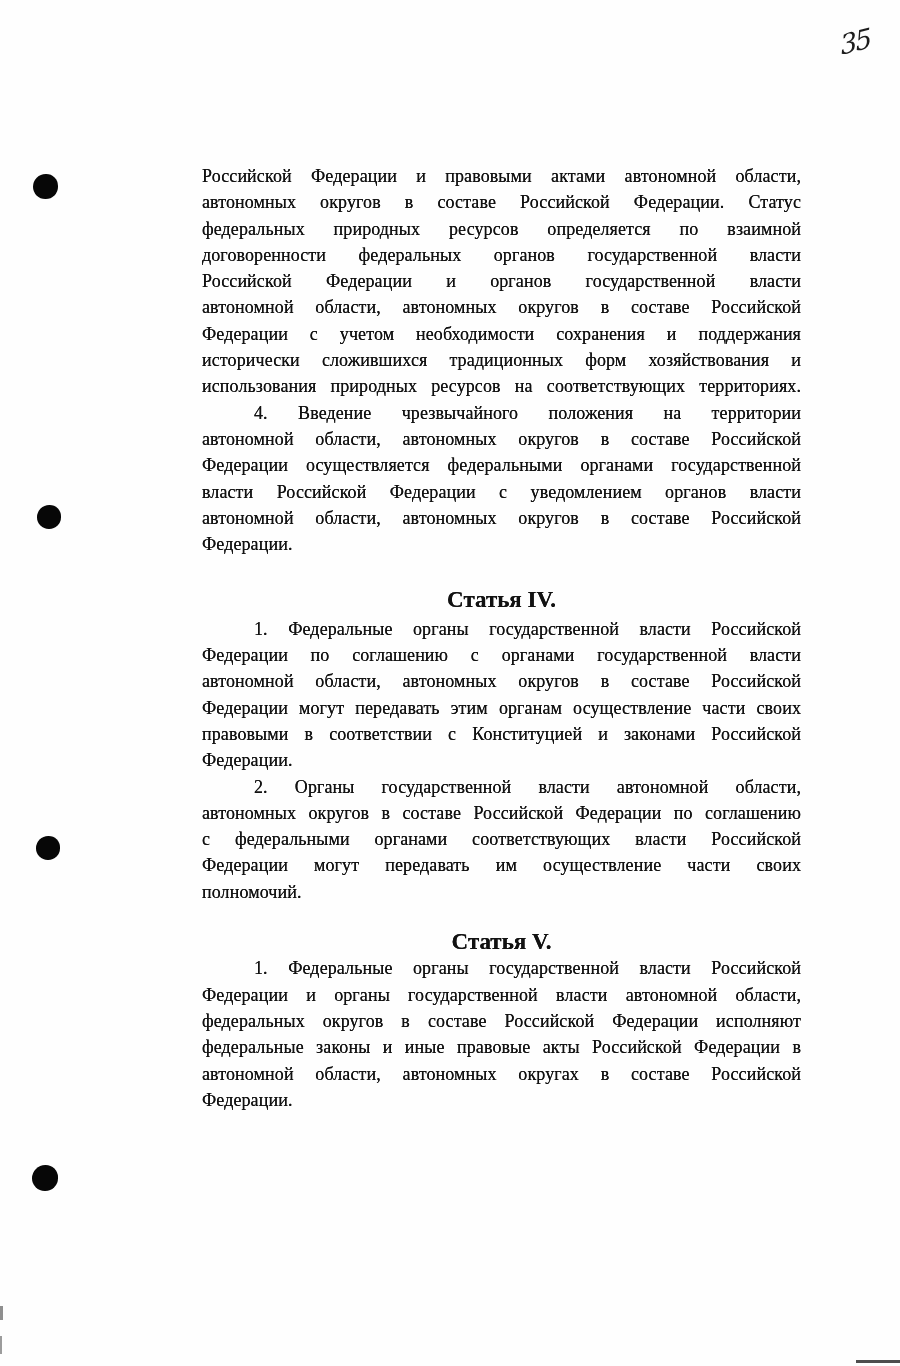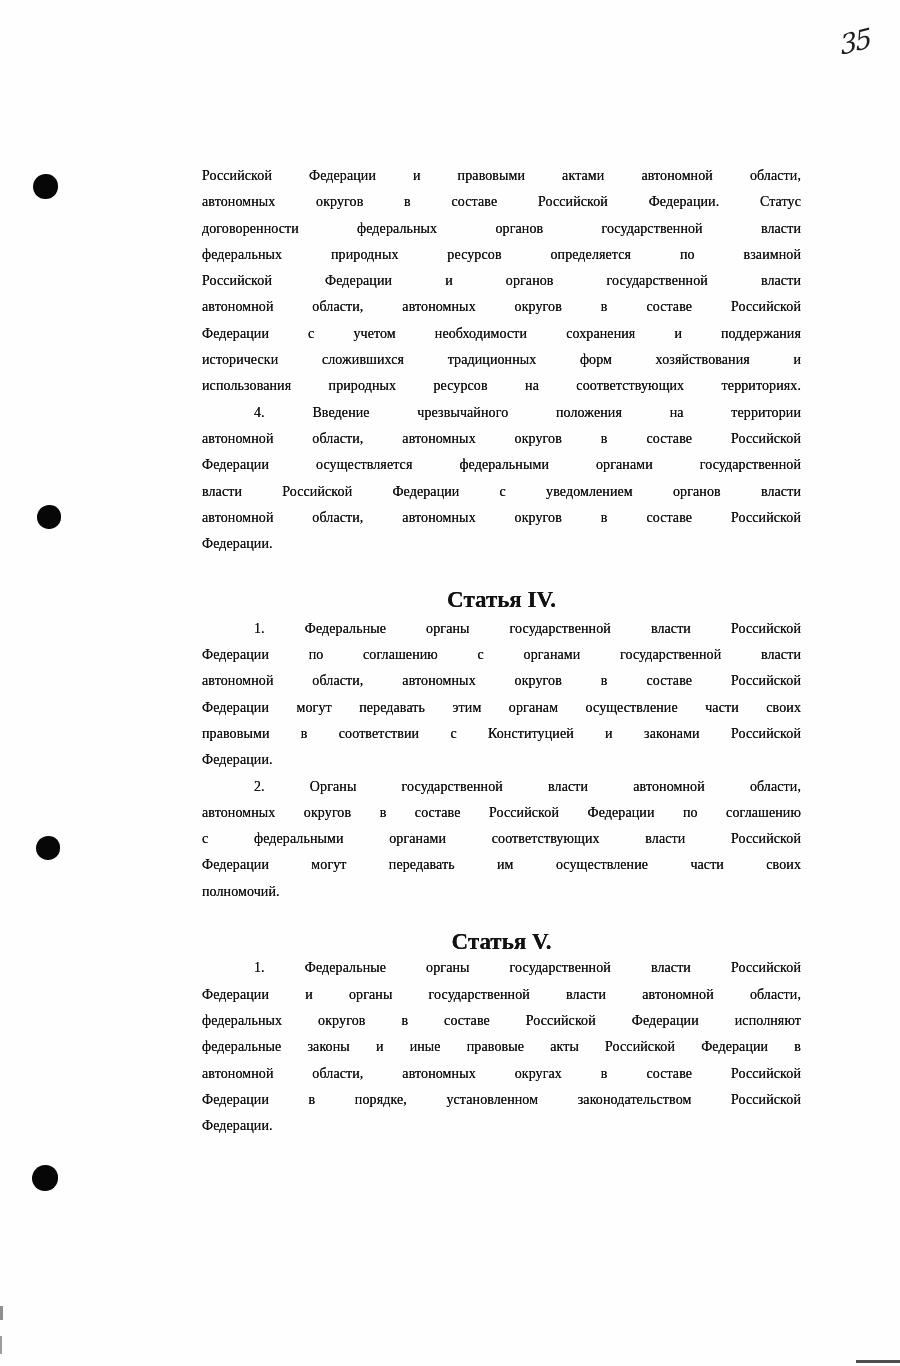--- a/index.html
+++ b/index.html
@@ -33,21 +33,21 @@
     letter-spacing: 0.5px;
     text-shadow: 0 0 0.45px rgba(0,0,0,0.85);
   }
   .column {
     position: absolute;
     left: 202px;
     top: 163px;
     width: 599px;
   }
   .line {
-    font-size: 14px;
+    font-size: 18px;
     line-height: 26.3px;
     text-align: justify;
     text-align-last: justify;
     letter-spacing: 0.1px;
     text-shadow: 0 0 0.45px rgba(0,0,0,0.9);
     white-space: nowrap;
     font-family: Liberation Serif, serif;
   }
   .line.last { text-align-last: left; }
   .line.indent { text-indent: 52px; }
@@ -95,22 +95,22 @@
   <div class="dot dot1"></div>
   <div class="dot dot2"></div>
   <div class="dot dot3"></div>
   <div class="dot dot4"></div>
 
   <div class="column">
 
     <div>
       <div class="line">Российской Федерации и правовыми актами автономной области,</div>
       <div class="line">автономных округов в составе Российской Федерации. Статус</div>
+      <div class="line">федеральных природных ресурсов определяется по взаимной</div>
       <div class="line">договоренности федеральных органов государственной власти</div>
-      <div class="line">федеральных природных ресурсов определяется по взаимной</div>
       <div class="line">Российской Федерации и органов государственной власти</div>
       <div class="line">автономной области, автономных округов в составе Российской</div>
       <div class="line">Федерации с учетом необходимости сохранения и поддержания</div>
       <div class="line">исторически сложившихся традиционных форм хозяйствования и</div>
       <div class="line">использования природных ресурсов на соответствующих территориях.</div>
     </div>
 
     <div>
       <div class="line indent">4. Введение чрезвычайного положения на территории</div>
       <div class="line">автономной области, автономных округов в составе Российской</div>
@@ -140,21 +140,20 @@
     </div>
 
     <div class="heading h-v">Статья V.</div>
 
     <div>
       <div class="line indent">1. Федеральные органы государственной власти Российской</div>
       <div class="line">Федерации и органы государственной власти автономной области,</div>
       <div class="line">федеральных округов в составе Российской Федерации исполняют</div>
       <div class="line">федеральные законы и иные правовые акты Российской Федерации в</div>
       <div class="line">автономной области, автономных округах в составе Российской</div>
-      <div class="line">Федерации в порядке, установленном законодательством Российской</div>
       <div class="line last">Федерации.</div>
     </div>
 
   </div>
 
   <div class="edge-mark"></div>
   <div class="speck-a"></div>
   <div class="speck-b"></div>
 
 </div>

